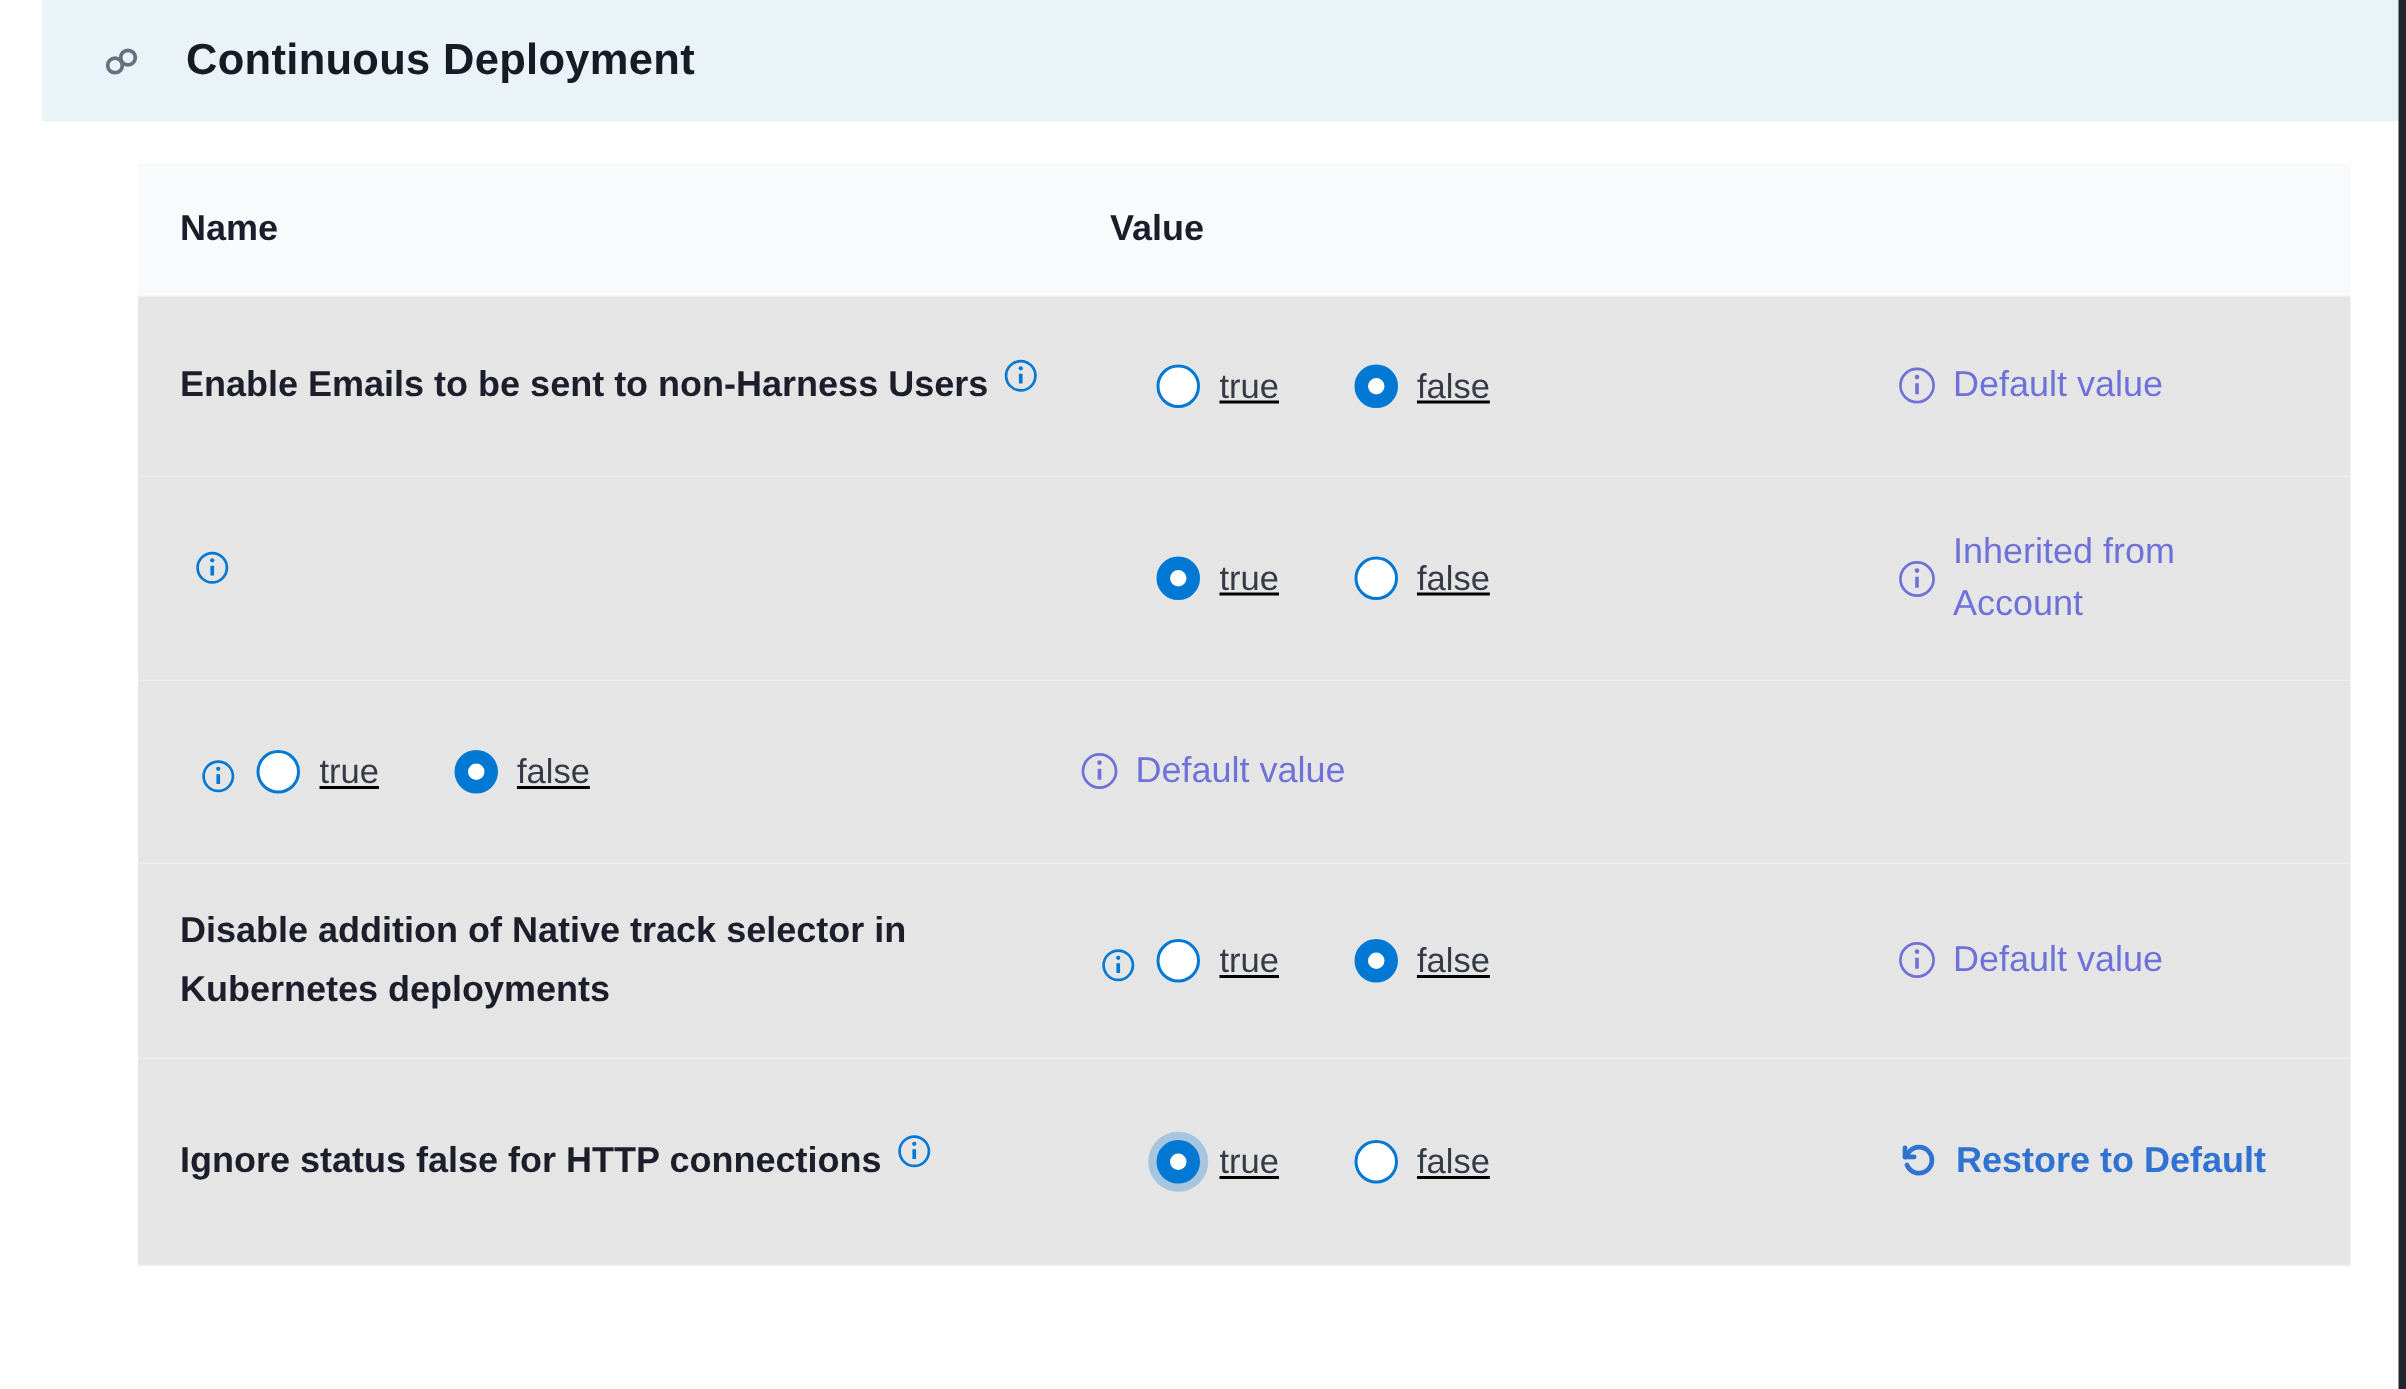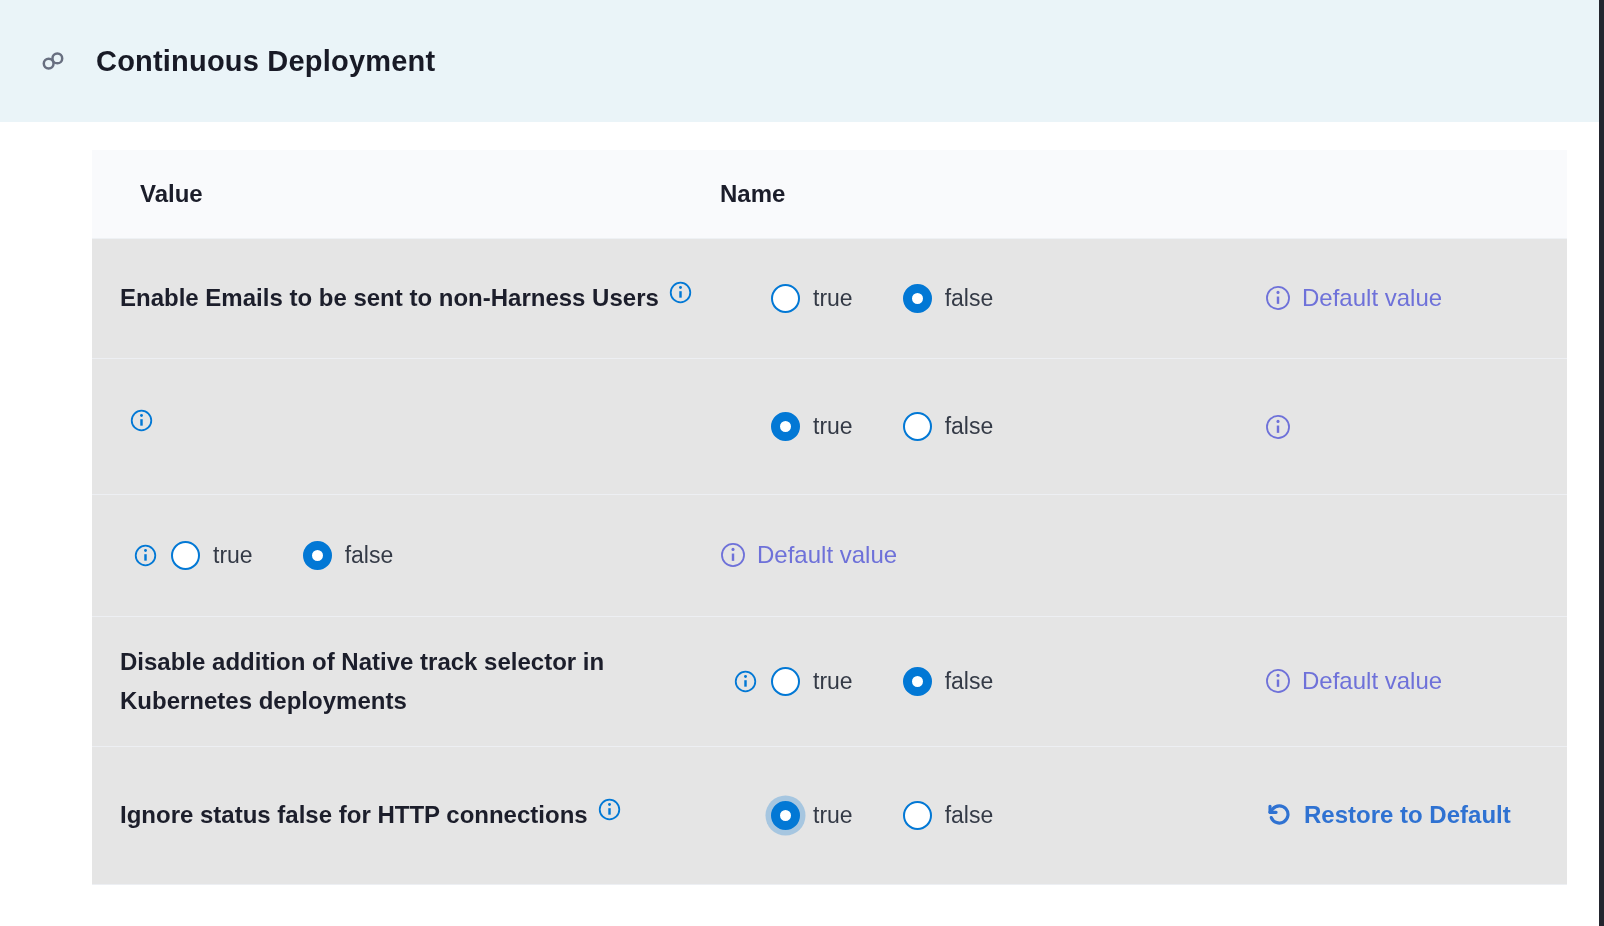--- a/index.html
+++ b/index.html
@@ -18,25 +18,26 @@
     font-family:"Liberation Sans", sans-serif;
     background:#ffffff;
     position:relative;
   }
   .edge-strip{
     position:absolute;top:0;right:0;width:5px;height:926px;
     background:#23252e;
   }
   
   .section-header{
-    height:122px;
+    height:81px;
     background:var(--header-bg);
     display:flex;align-items:center;
     padding-left:40px;
     gap:30px;
+    margin-left:28px;
   }
   .link-icon{display:inline-flex;color:#686f80;cursor:pointer;}
   .section-title{
     font-size:29px;font-weight:700;color:#181a26;letter-spacing:.2px;
   }
   
   .settings-table{
     margin:28px 0 0 92px;
     width:1475px;
   }
@@ -66,21 +67,21 @@
   .name-cell{
     font-size:24px;font-weight:700;color:var(--text-dark);
     line-height:1.62;
   }
   .name-text{white-space:pre-line;}
   .name-info{margin-left:10px;vertical-align:2px;}
   
   .info-icon{display:inline-flex;color:var(--accent);cursor:pointer;}
   
   .value-cell{
-    display:flex;align-items:center;padding-left:14px;gap:14px;
+    display:flex;align-items:flex-end;padding-left:14px;gap:14px;text-decoration:underline;
   }
   .lead-info{margin-right:0;}
   .radio-opt{
     display:inline-flex;align-items:center;gap:13px;cursor:pointer;
   }
   .radio-opt + .radio-opt{margin-left:36px;}
   .radio{
     width:29px;height:29px;border-radius:50%;
     border:2.4px solid var(--accent);background:#fff;flex:none;
   }
@@ -108,22 +109,22 @@
       <circle cx="8" cy="14.4" r="4.5"></circle>
       <circle cx="16" cy="9.6" r="4.5"></circle>
     </svg>
   </span>
   <h1 class="section-title">Continuous Deployment</h1>
 </div>
 
 <div class="settings-table">
 
   <div class="trow thead">
+    <div class="col-label">Name</div>
     <div class="col-label value-head">Value</div>
-    <div class="col-label">Name</div>
     <div></div>
   </div>
 
   <div class="trow r1">
     <div class="name-cell">
       <span class="name-text">Enable Emails to be sent to non-Harness Users</span><span class="info-icon name-info">
           <svg width="23" height="23" viewBox="0 0 16 16" fill="none" stroke="currentColor">
             <circle cx="8" cy="8" r="6.8" stroke-width="1.25"></circle>
             <line x1="8" y1="7.1" x2="8" y2="11.6" stroke-width="1.7"></line>
             <circle cx="8" cy="4.55" r="1" fill="currentColor" stroke="none"></circle>
@@ -189,20 +190,22 @@
     </div>
     <div class="status-cell status-inherited">
       <span class="status-info-icon info-icon">
           <svg width="26" height="26" viewBox="0 0 16 16" fill="none" stroke="currentColor">
             <circle cx="8" cy="8" r="6.8" stroke-width="1.1"></circle>
             <line x1="8" y1="7.1" x2="8" y2="11.6" stroke-width="1.5"></line>
             <circle cx="8" cy="4.55" r="0.95" fill="currentColor" stroke="none"></circle>
           </svg>
         </span>
 
+      <span class="status-label">Inherited from
+Account</span>
     </div>
   </div>
 
   <div class="trow r3">
     <div class="value-cell">
       <span class="info-icon lead-info" style="visibility: visible;">
           <svg width="23" height="23" viewBox="0 0 16 16" fill="none" stroke="currentColor">
             <circle cx="8" cy="8" r="6.8" stroke-width="1.25"></circle>
             <line x1="8" y1="7.1" x2="8" y2="11.6" stroke-width="1.7"></line>
             <circle cx="8" cy="4.55" r="1" fill="currentColor" stroke="none"></circle>

